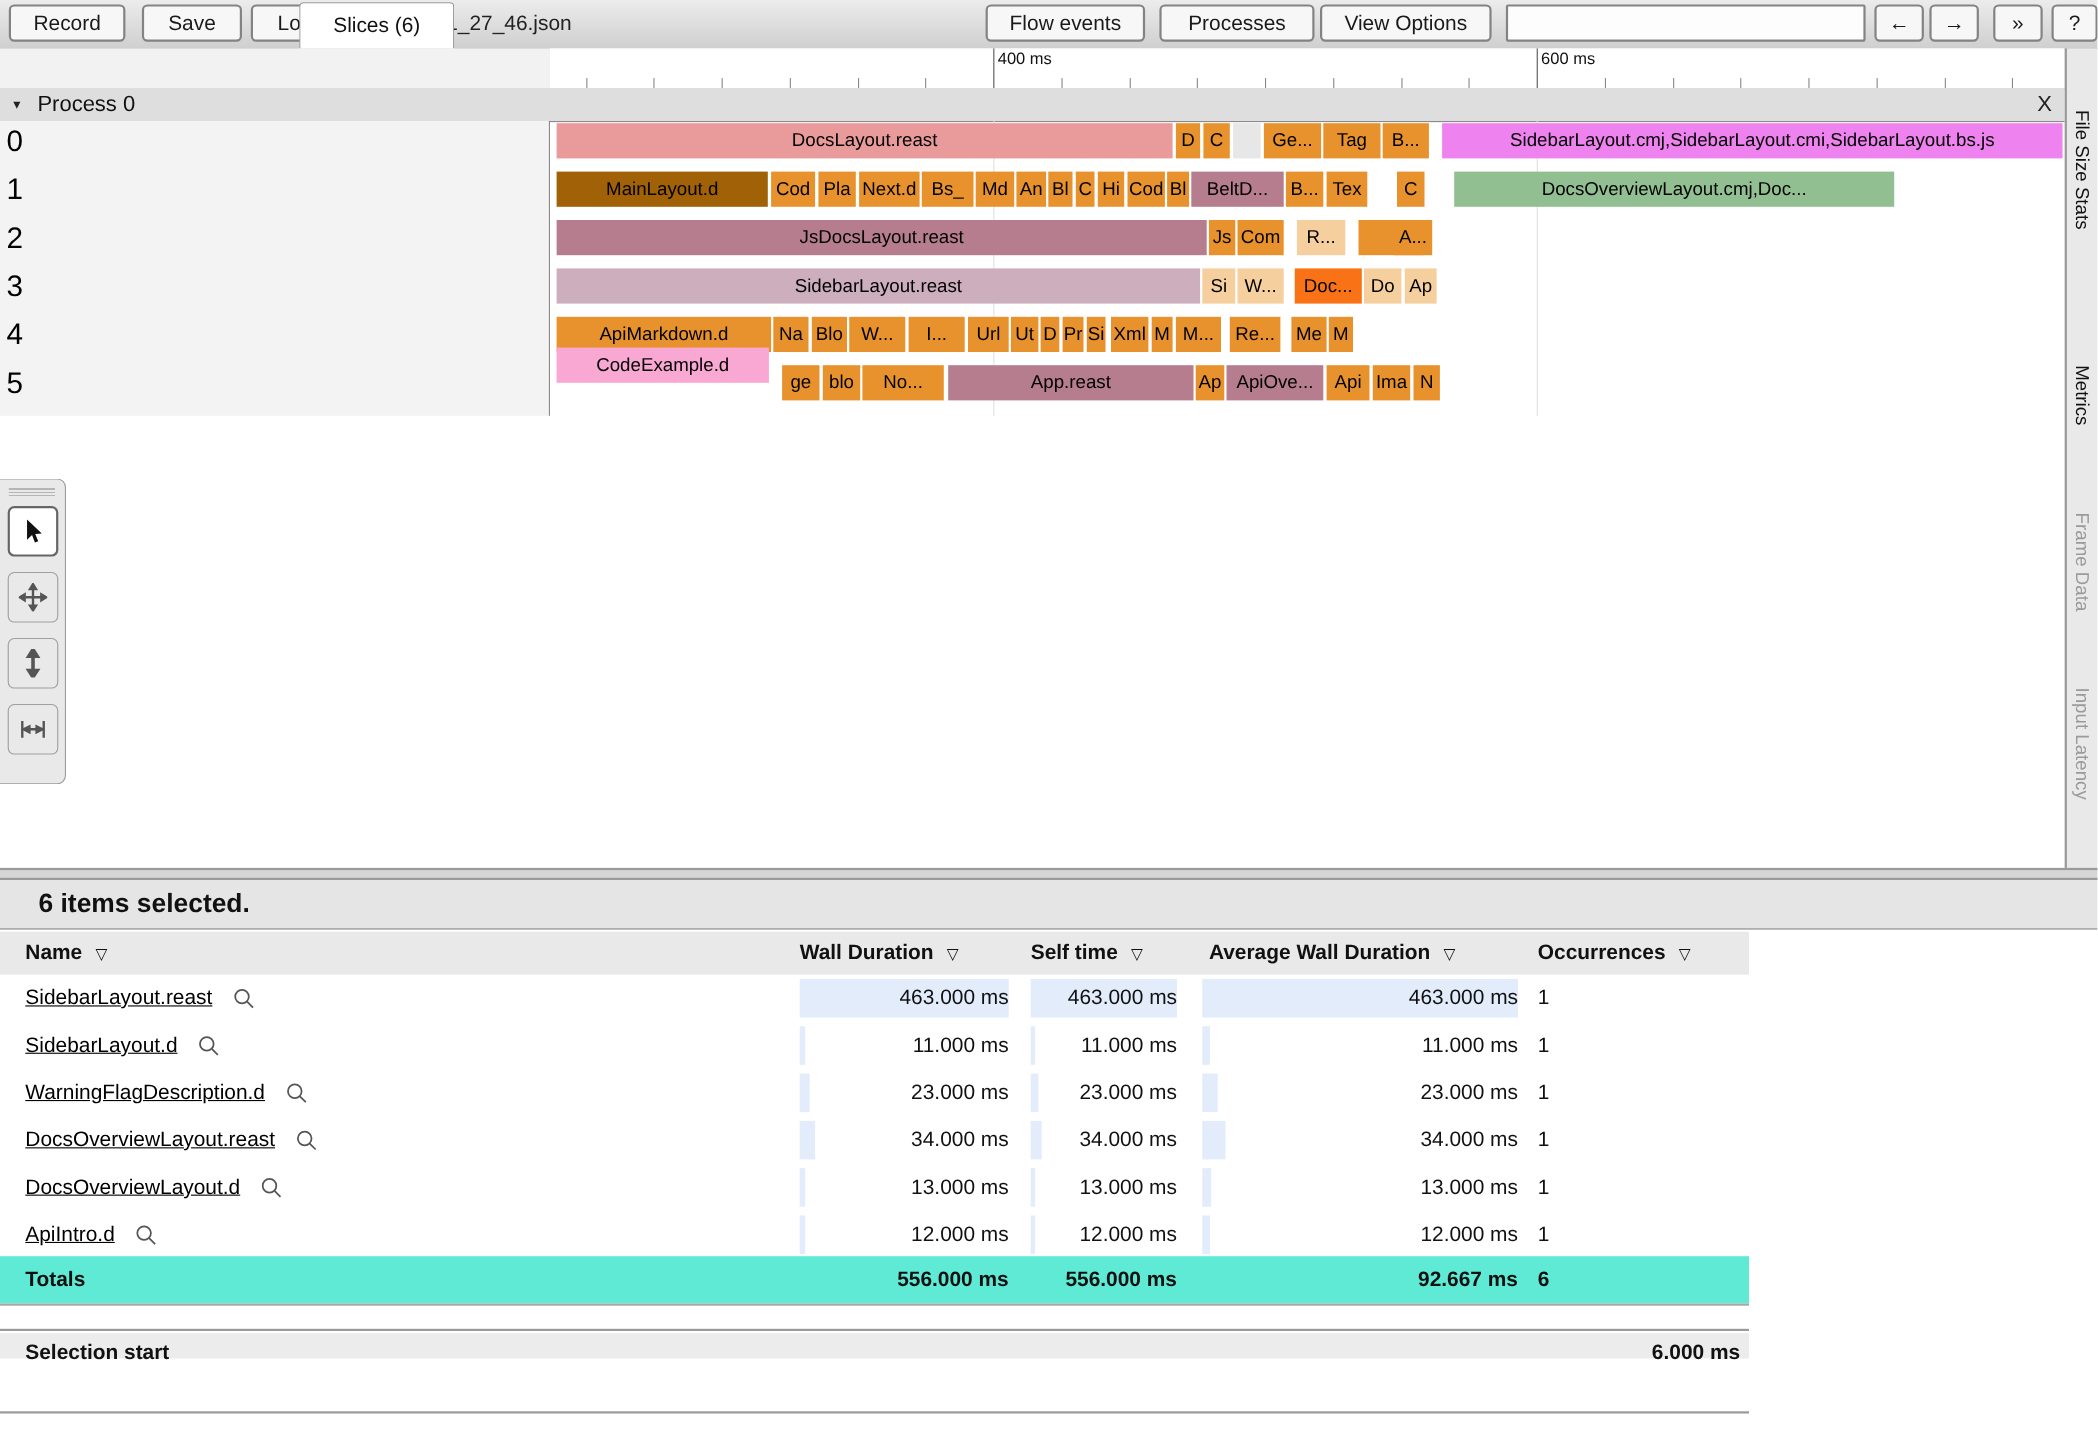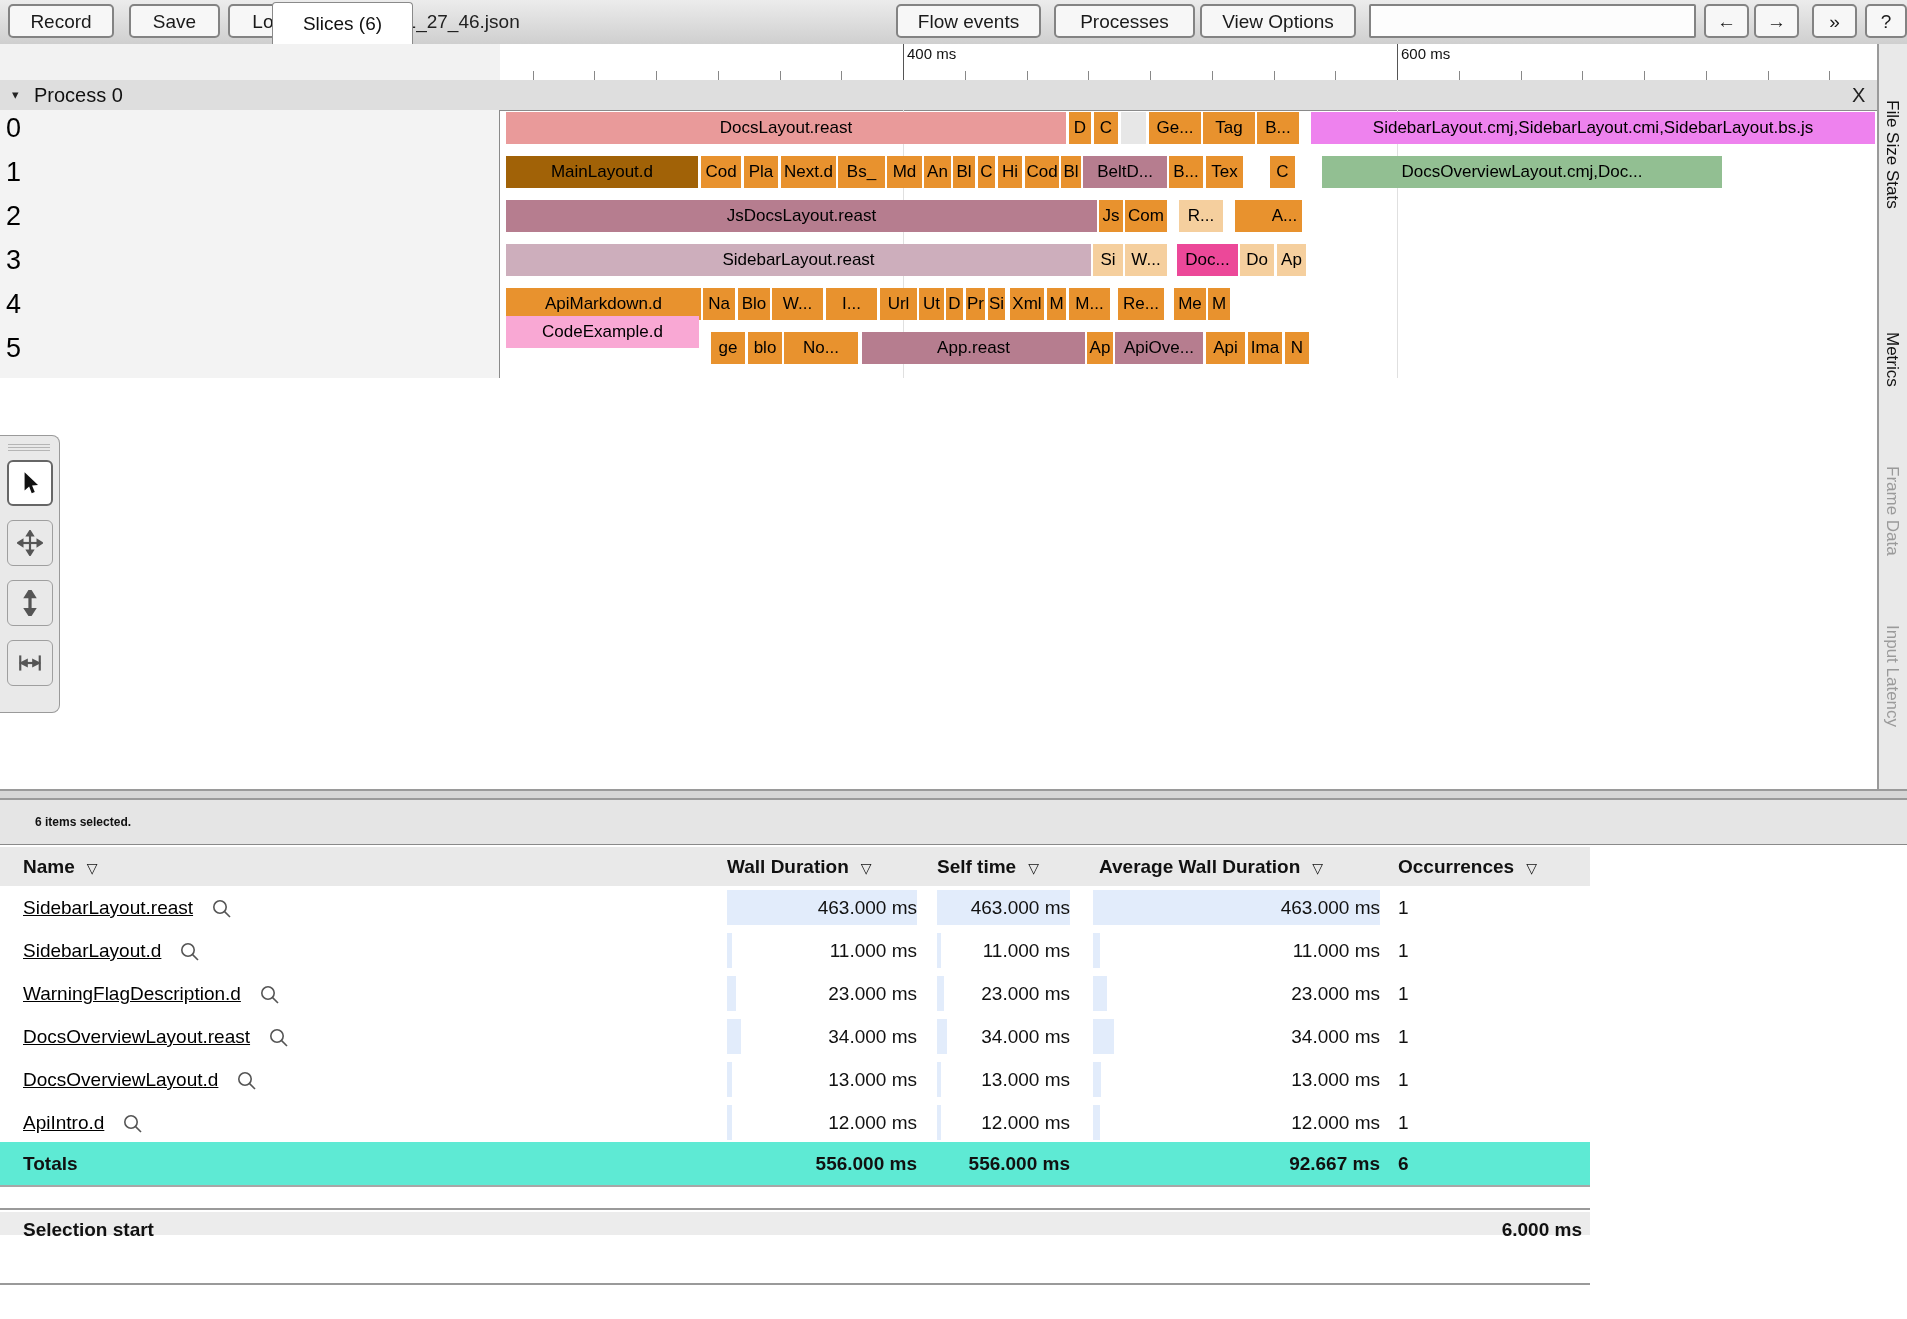--- a/index.html
+++ b/index.html
@@ -51,21 +51,21 @@
   .side-tab{position:absolute;left:3px;writing-mode:vertical-rl;font-size:17px;white-space:nowrap;}
   .side-tab.on{color:#111;}
   .side-tab.off{color:#9a9a9a;}
 
   
   .splitter{position:absolute;left:0;top:789px;width:1907px;height:11px;background:#d6d6d6;
             border-top:2px solid #9a9a9a;border-bottom:2px solid #9a9a9a;box-sizing:border-box;}
 
   
   .tabstrip{position:absolute;left:0;top:800px;width:1907px;height:44px;background:#e5e5e5;border-bottom:1px solid #8a8a8a;}
-  .sel-summary{position:absolute;left:35px;top:0;height:44px;line-height:44px;font-size:12px;font-weight:bold;color:#111;}
+  .sel-summary{position:absolute;left:35px;top:0;height:44px;line-height:44px;font-size:24px;font-weight:bold;color:#111;}
   .tab-active{position:absolute;left:272px;top:2px;width:141px;height:42px;line-height:42px;text-align:center;
               background:#fff;border:1px solid #8a8a8a;border-bottom:none;border-radius:4px 4px 0 0;
               font-size:19px;box-sizing:border-box;z-index:2;}
 
   .thead{position:absolute;left:0;top:847px;width:1590px;height:39px;background:#e9e9e9;font-weight:bold;}
   .cell{position:absolute;height:43px;line-height:43px;font-size:19px;white-space:nowrap;}
   .hcell{height:39px;line-height:39px;}
   .c-name{left:23px;}
   .c-wall{left:727px;width:190px;text-align:right;}
   .c-self{left:937px;width:133px;text-align:right;}
@@ -178,21 +178,21 @@
       <div class="slice" title="JsDocsLayout.reast" style="left: 506px; top: 200px; width: 591px; background: rgb(182, 125, 143);">JsDocsLayout.reast</div>
       <div class="slice" title="Js" style="left: 1099px; top: 200px; width: 24px; background: rgb(232, 146, 46);">Js</div>
       <div class="slice" title="Com" style="left: 1125px; top: 200px; width: 42px; background: rgb(232, 146, 46);">Com</div>
       <div class="slice" title="R..." style="left: 1179px; top: 200px; width: 44px; background: rgb(245, 207, 158);">R...</div>
       <div class="slice" title="Ico" style="left: 1235px; top: 200px; width: 30px; background: rgb(232, 146, 46); padding-left: 29px;">Ico</div>
       <div class="slice" title="A..." style="left: 1267px; top: 200px; width: 35px; background: rgb(232, 146, 46);">A...</div>
       <div class="tracknum" style="top: 245px;">3</div>
       <div class="slice" title="SidebarLayout.reast" style="left: 506px; top: 244px; width: 585px; background: rgb(205, 174, 188);">SidebarLayout.reast</div>
       <div class="slice" title="Si" style="left: 1093px; top: 244px; width: 30px; background: rgb(245, 207, 158);">Si</div>
       <div class="slice" title="W..." style="left: 1125px; top: 244px; width: 42px; background: rgb(245, 207, 158);">W...</div>
-      <div class="slice" title="Doc..." style="left: 1177px; top: 244px; width: 61px; background: #ec4899;">Doc...</div>
+      <div class="slice" title="Doc..." style="left: 1177px; top: 244px; width: 61px; background: #f97316;">Doc...</div>
       <div class="slice" title="Do" style="left: 1240px; top: 244px; width: 34px; background: rgb(245, 207, 158);">Do</div>
       <div class="slice" title="Ap" style="left: 1277px; top: 244px; width: 29px; background: rgb(245, 207, 158);">Ap</div>
       <div class="tracknum" style="top: 289px;">4</div>
       <div class="slice" title="ApiMarkdown.d" style="left: 506px; top: 288px; width: 195px; background: rgb(232, 146, 46);">ApiMarkdown.d</div>
       <div class="slice" title="Na" style="left: 703px; top: 288px; width: 32px; background: rgb(232, 146, 46);">Na</div>
       <div class="slice" title="Blo" style="left: 738px; top: 288px; width: 32px; background: rgb(232, 146, 46);">Blo</div>
       <div class="slice" title="W..." style="left: 772px; top: 288px; width: 51px; background: rgb(232, 146, 46);">W...</div>
       <div class="slice" title="I..." style="left: 826px; top: 288px; width: 51px; background: rgb(232, 146, 46);">I...</div>
       <div class="slice" title="Url" style="left: 880px; top: 288px; width: 37px; background: rgb(232, 146, 46);">Url</div>
       <div class="slice" title="Ut" style="left: 919px; top: 288px; width: 25px; background: rgb(232, 146, 46);">Ut</div>

